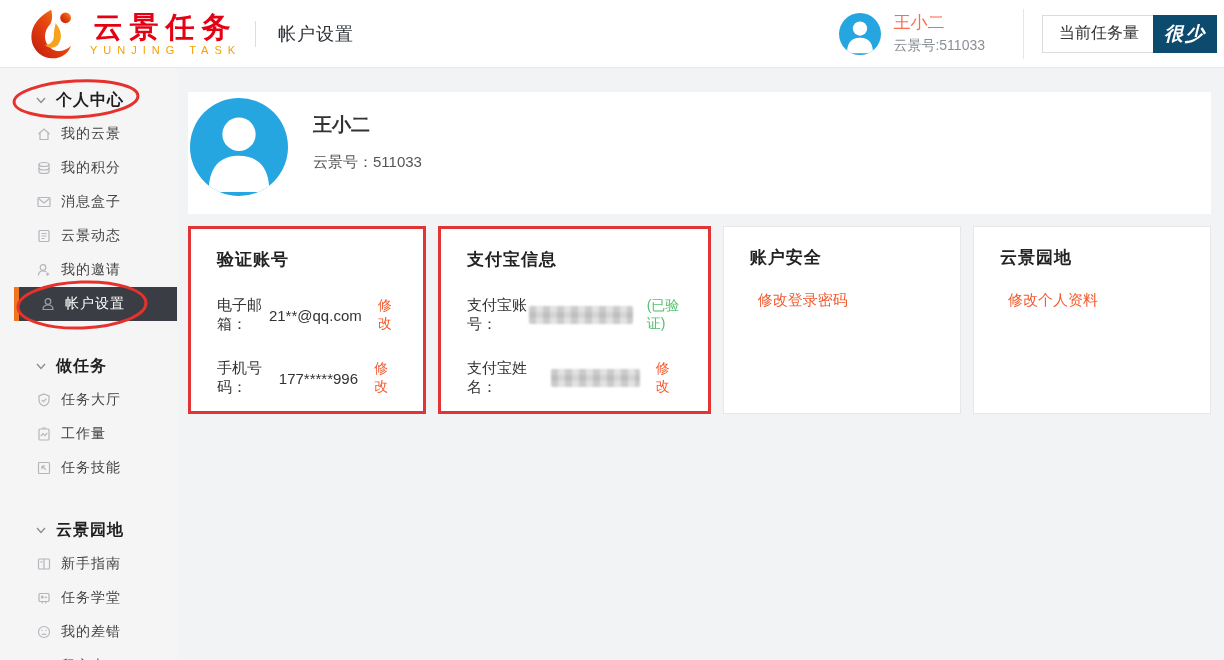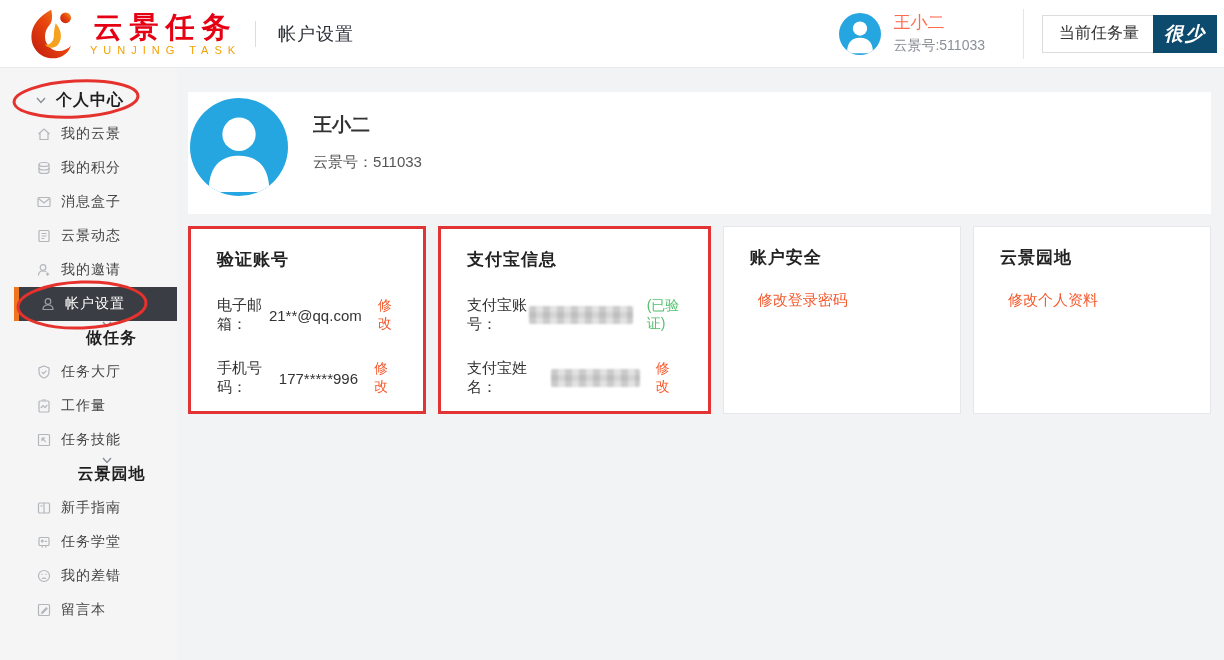--- a/index.html
+++ b/index.html
@@ -26,21 +26,21 @@
   .hdr-divider2 { width:1px; height:50px; background:#e4e6e9; margin:0 18px 0 38px; }
   .task-box { display:flex; align-items:center; height:38px; border:1px solid #dcdcdc; background:#fff; margin-right:7px; }
   .task-label { font-size:16px; color:#333; padding:0 14px 0 16px; }
   .task-badge { height:38px; min-width:64px; margin:-1px -1px -1px 0; background:#0c4a6e; color:#fff;
     font-size:19px; font-weight:bold; font-style:italic; display:flex; align-items:center; justify-content:center; letter-spacing:2px; }
 
   
   .body-row { display:flex; height:592px; }
   aside.sidebar { width:177px; flex:none; background:#f5f5f6; padding-top:15px; }
   .side-section { height:34px; display:flex; align-items:center; padding-left:36px; cursor:pointer; }
-  .sec-gap { margin-top:0;flex-direction:column; }
+  .sec-gap { margin-top:28px; }
   .chev { width:10px; height:7px; flex:none; }
   .sec-label { font-size:16px; font-weight:bold; color:#1f1f1f; margin-left:10px; letter-spacing:1px; }
   .side-item { height:34px; display:flex; align-items:center; padding-left:36px; cursor:pointer; color:#444; }
   .side-item .s-icon { width:16px; height:16px; flex:none; display:flex; }
   .side-item .s-label { font-size:14px; margin-left:9px; letter-spacing:1px; }
   .side-item.active { background:#3a3d43; border-left:5px solid #f0751f; margin-left:14px; padding-left:21px; color:#fff; }
 
   main { flex:1; padding:24px 13px 0 11px; }
   .profile-panel { background:#fff; height:122px; display:flex; align-items:flex-start; padding:6px 0 0 2px; }
   .avatar-lg { width:98px; height:98px; border-radius:50%; background:#25a6e0; overflow:hidden; position:relative; flex:none; }

